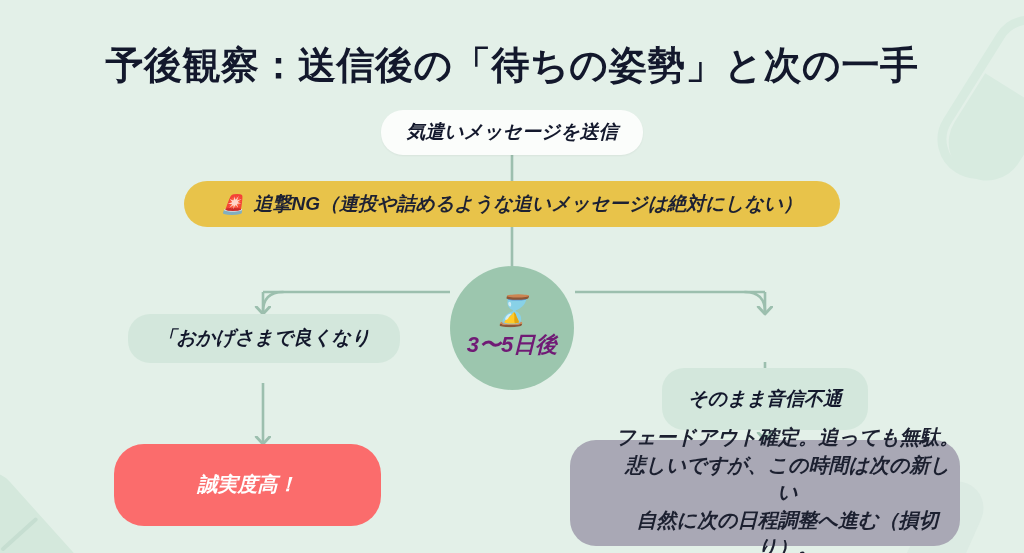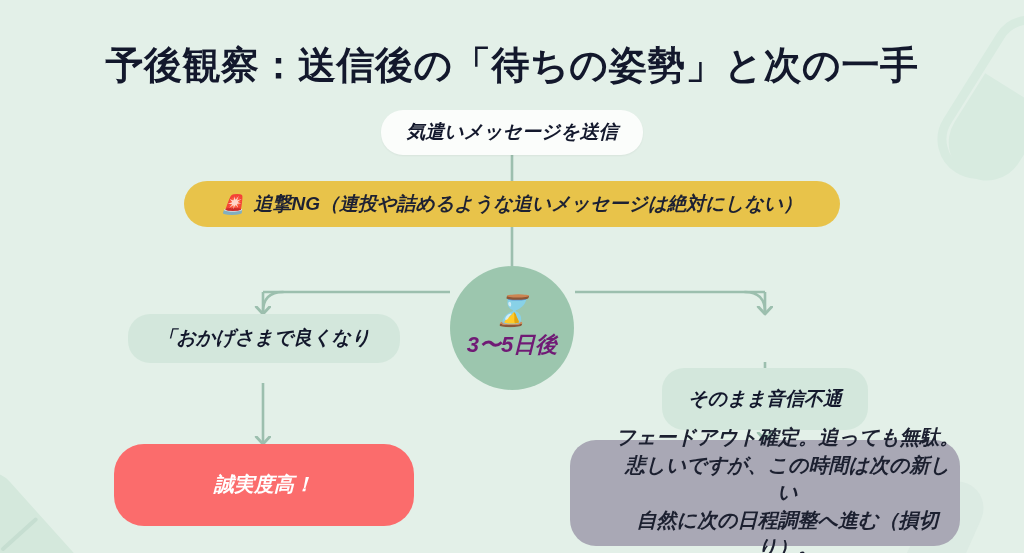--- a/index.html
+++ b/index.html
@@ -281,21 +281,21 @@
   <div class="node node-mint" style="left:128px; top:314px; width:272px; height:49px; flex-direction:row; gap:0;">
     <span>「おかげさまで良くなり</span>
   </div>
 
   <div class="node node-mint" style="left:662px; top:320px; width:206px; height:62px;margin-top:48px;">
     <span>そのまま音信不通</span>
   </div>
 
   <div class="plain-label" style="left:665px; top:392px; width:200px;">1週間経過</div>
 
-  <div class="node node-red" style="left:114px; top:444px; width:300px; height:82px; flex-direction:row; gap:0;">
+  <div class="node node-red" style="left:114px; top:444px; width:267px; height:82px; flex-direction:row; gap:0;">
     <span>誠実度高！</span>
   </div>
 
   <div class="node node-gray" style="left:570px; top:440px; width:390px; height:106px; flex-direction:column; gap:0;">
     <span>フェードアウト確定。追っても無駄。</span>
     <span>悲しいですが、この時間は次の新しい</span>
     <span>自然に次の日程調整へ進む（損切り）。</span>
   </div>
 
 </div>

